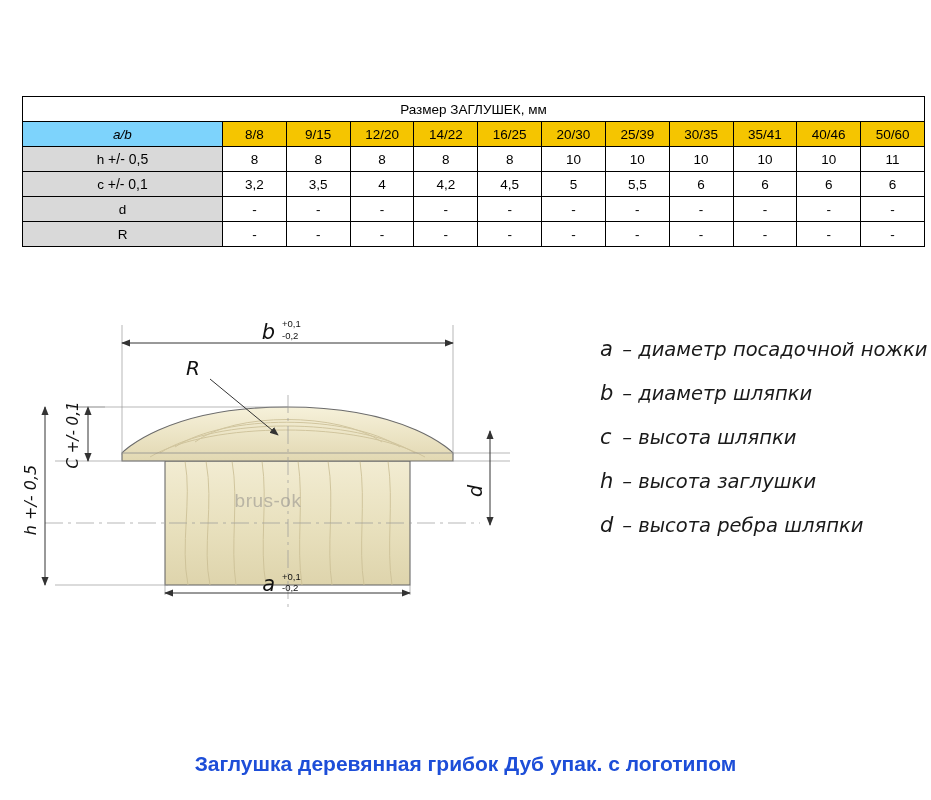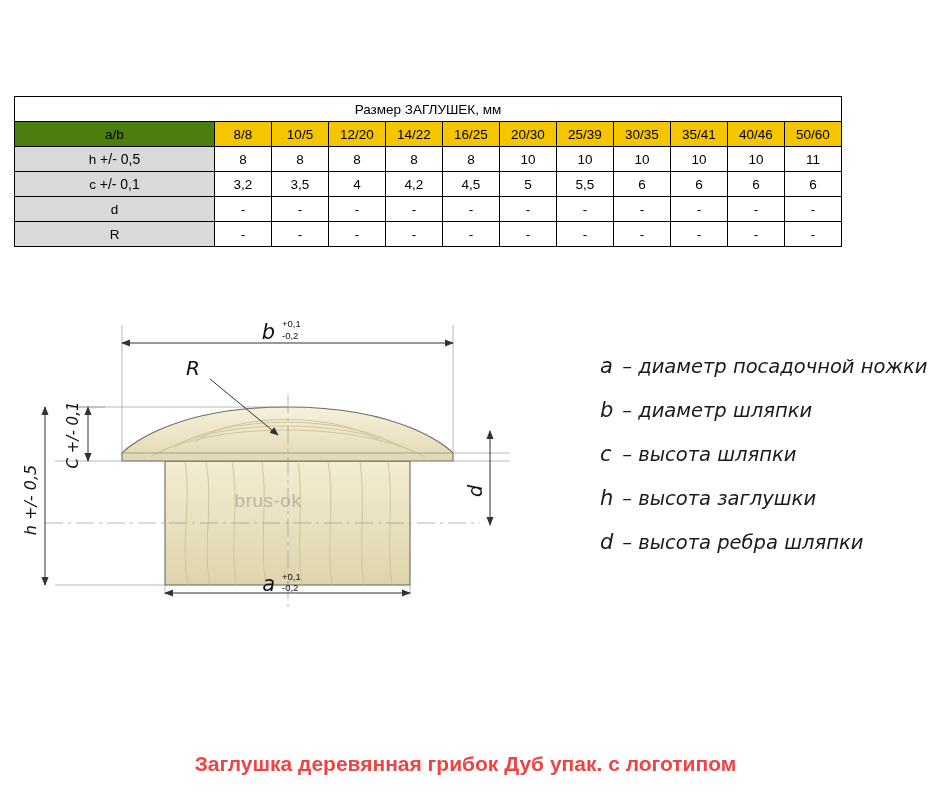--- a/index.html
+++ b/index.html
@@ -9,23 +9,23 @@
     height: 800px;
     background: #ffffff;
     font-family: "Liberation Sans", sans-serif;
     position: relative;
     overflow: hidden;
   }
 
   
   .table-wrap {
     position: absolute;
-    left: 14px;
+    left: 22px;
     top: 96px;
-    width: 828px;
+    width: 903px;
   }
   table.size-table {
     border-collapse: collapse;
     width: 100%;
     table-layout: fixed;
   }
   table.size-table td, table.size-table th {
     border: 1px solid #000;
     text-align: center;
     font-size: 13.5px;
@@ -43,23 +43,24 @@
   .rowhead {
     background: #d9d9d9;
     font-weight: bold;
     font-size: 14px;
   }
   .rowhead .tol {
     font-weight: normal;
     font-size: 14px;
   }
   .ab-cell {
-    background: #4d7c0f;
+    background: #7dd3fc;
     font-weight: bold;
     font-size: 15px;
+    font-style: italic;
   }
   .hdr-yellow {
     background: #f5c500;
     font-weight: bold;
     font-size: 14.5px;
     height: 29px;
   }
   .col-first { width: 200px; }
 
   
@@ -69,21 +70,21 @@
     top: 295px;
     width: 540px;
     height: 340px;
   }
   .drawing svg { display: block; }
 
   
   .legend {
     position: absolute;
     left: 600px;
-    top: 354px;
+    top: 337px;
     width: 330px;
   }
   .legend-row {
     font-family: "DejaVu Sans", sans-serif;
     font-style: italic;
     font-size: 19.5px;
     color: #1a1a1a;
     margin-bottom: 20px;
     white-space: nowrap;
   }
@@ -95,21 +96,21 @@
 
   
   .caption {
     position: absolute;
     left: 0;
     top: 752px;
     width: 931px;
     text-align: center;
     font-size: 21px;
     font-weight: bold;
-    color: #ef4444;
+    color: #1d4ed8;
     font-family: "Liberation Sans", sans-serif;
   }
 
   .wm {
     font-family: "Liberation Sans", sans-serif;
     font-size: 19px;
     fill: #b9b4a4;
     letter-spacing: 0.5px;
   }
 </style>
@@ -132,21 +133,21 @@
         <col>
         <col>
     </colgroup>
     <tbody>
       <tr>
         <td class="title-cell" colspan="12">Размер ЗАГЛУШЕК, мм</td>
       </tr>
       <tr>
         <td class="ab-cell">a/b</td>
         <td class="hdr-yellow">8/8</td>
-        <td class="hdr-yellow">10/5</td>
+        <td class="hdr-yellow">9/15</td>
         <td class="hdr-yellow">12/20</td>
         <td class="hdr-yellow">14/22</td>
         <td class="hdr-yellow">16/25</td>
         <td class="hdr-yellow">20/30</td>
         <td class="hdr-yellow">25/39</td>
         <td class="hdr-yellow">30/35</td>
         <td class="hdr-yellow">35/41</td>
         <td class="hdr-yellow">40/46</td>
         <td class="hdr-yellow">50/60</td>
       </tr>

